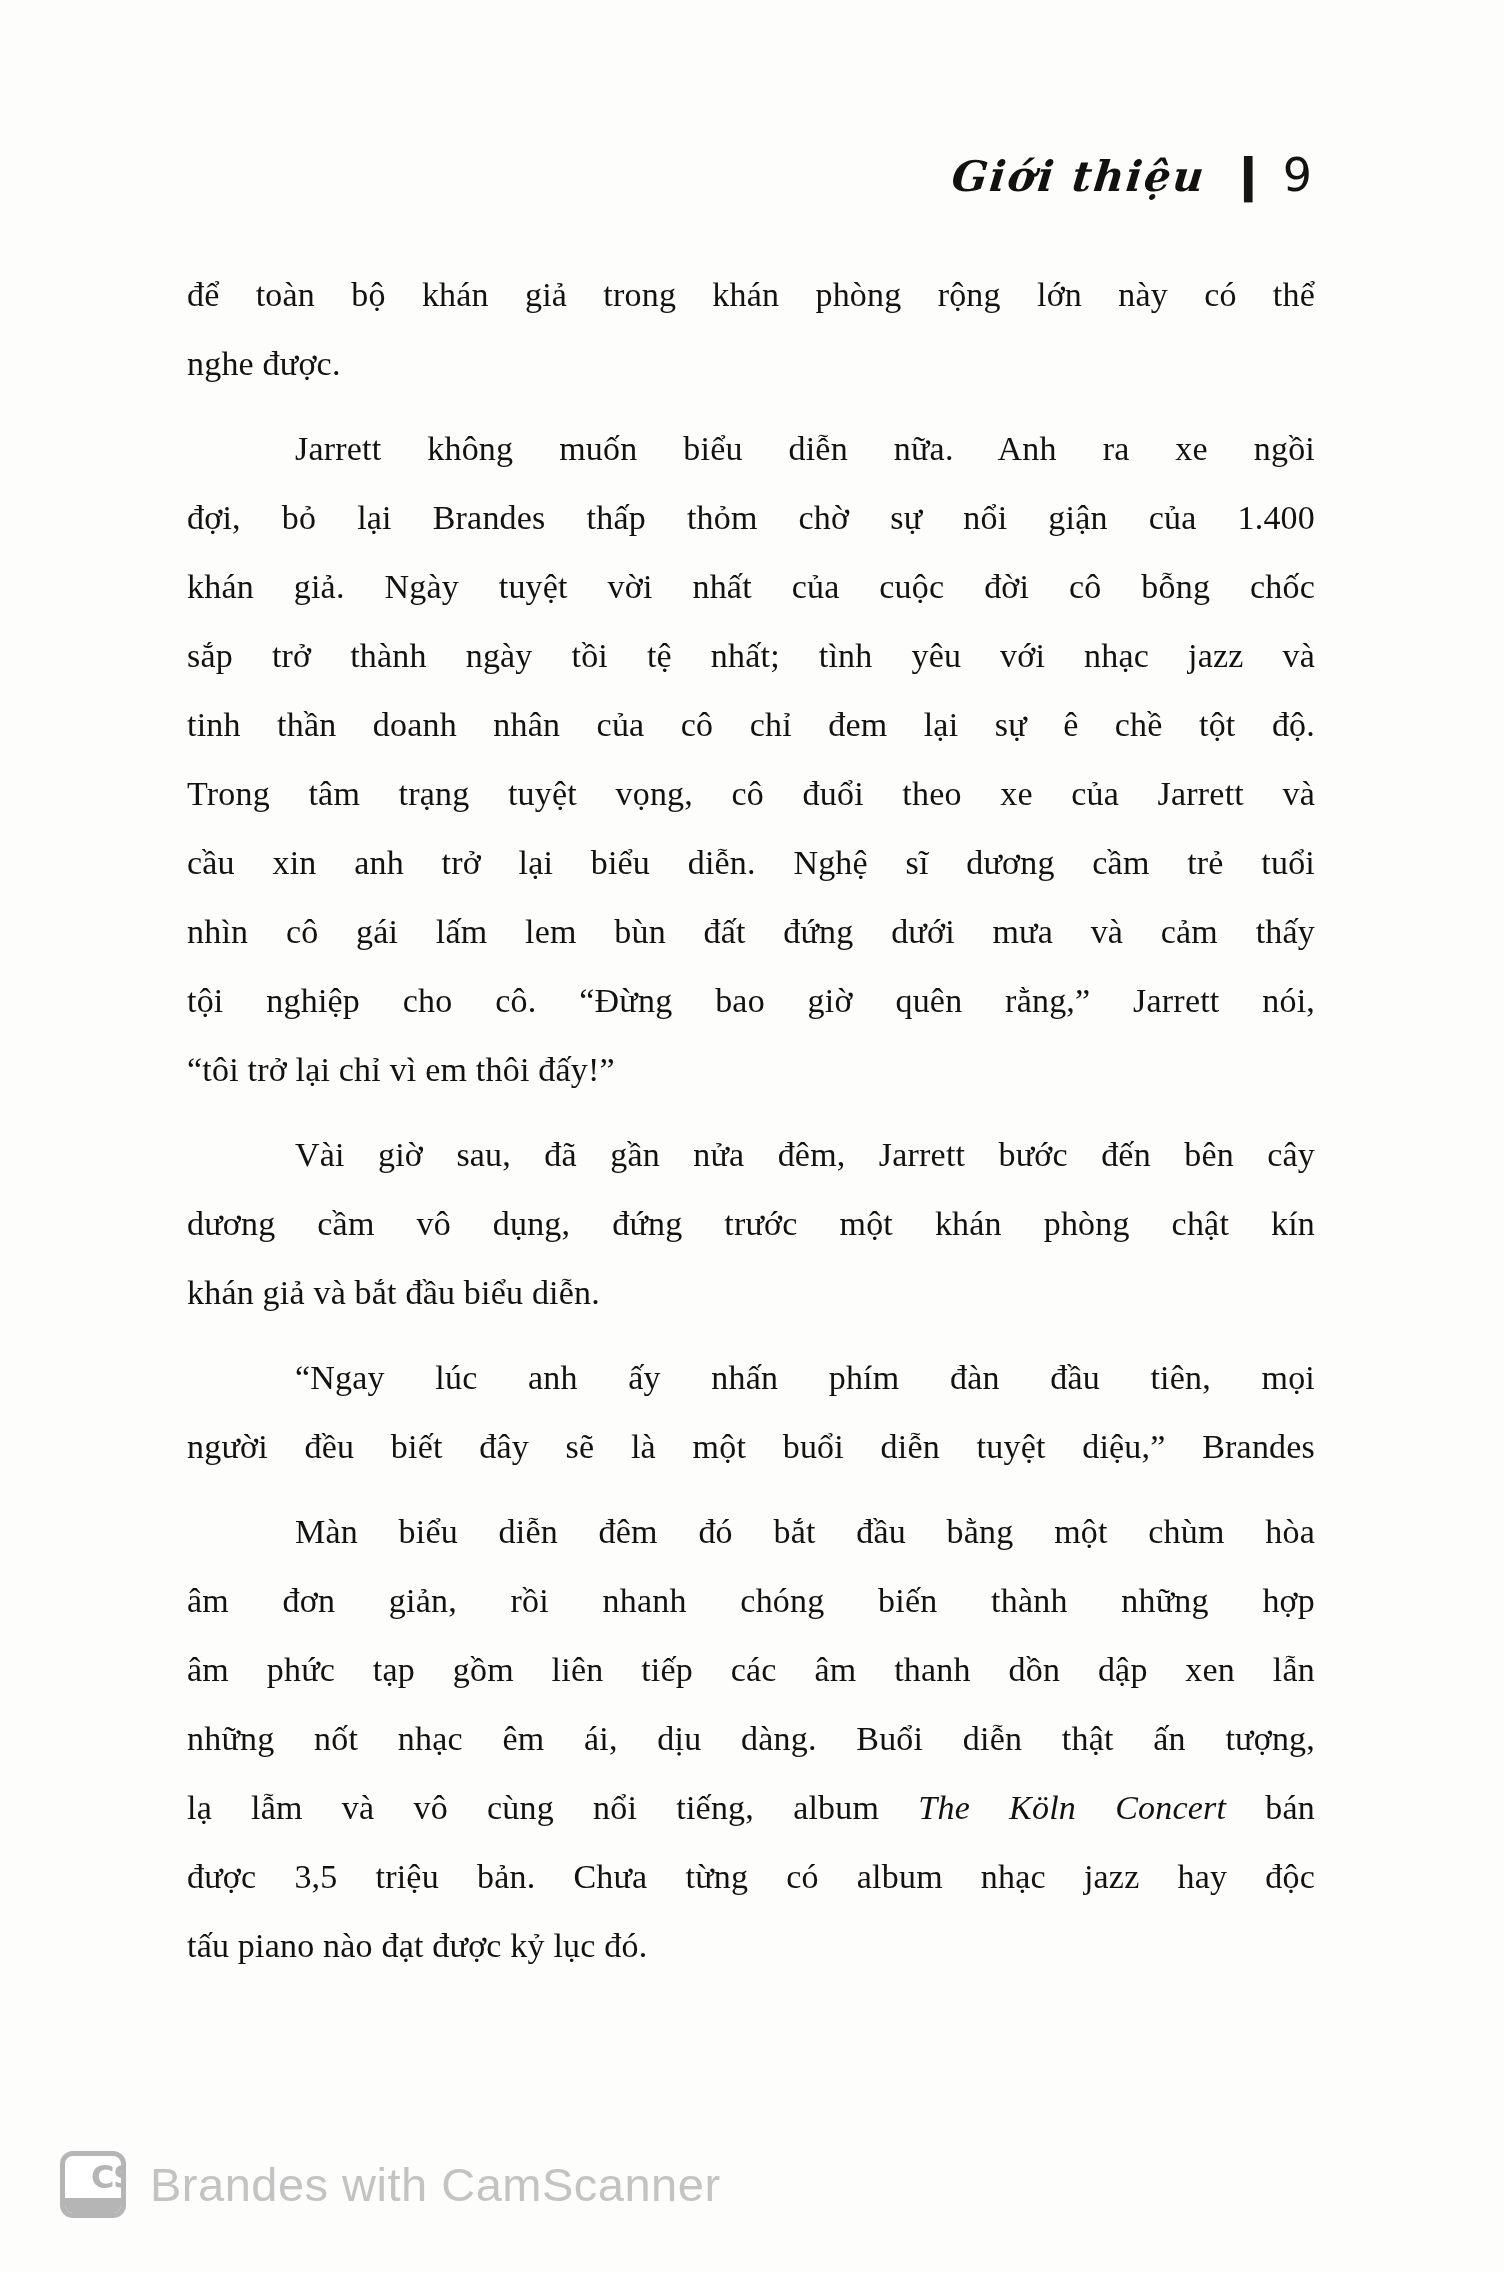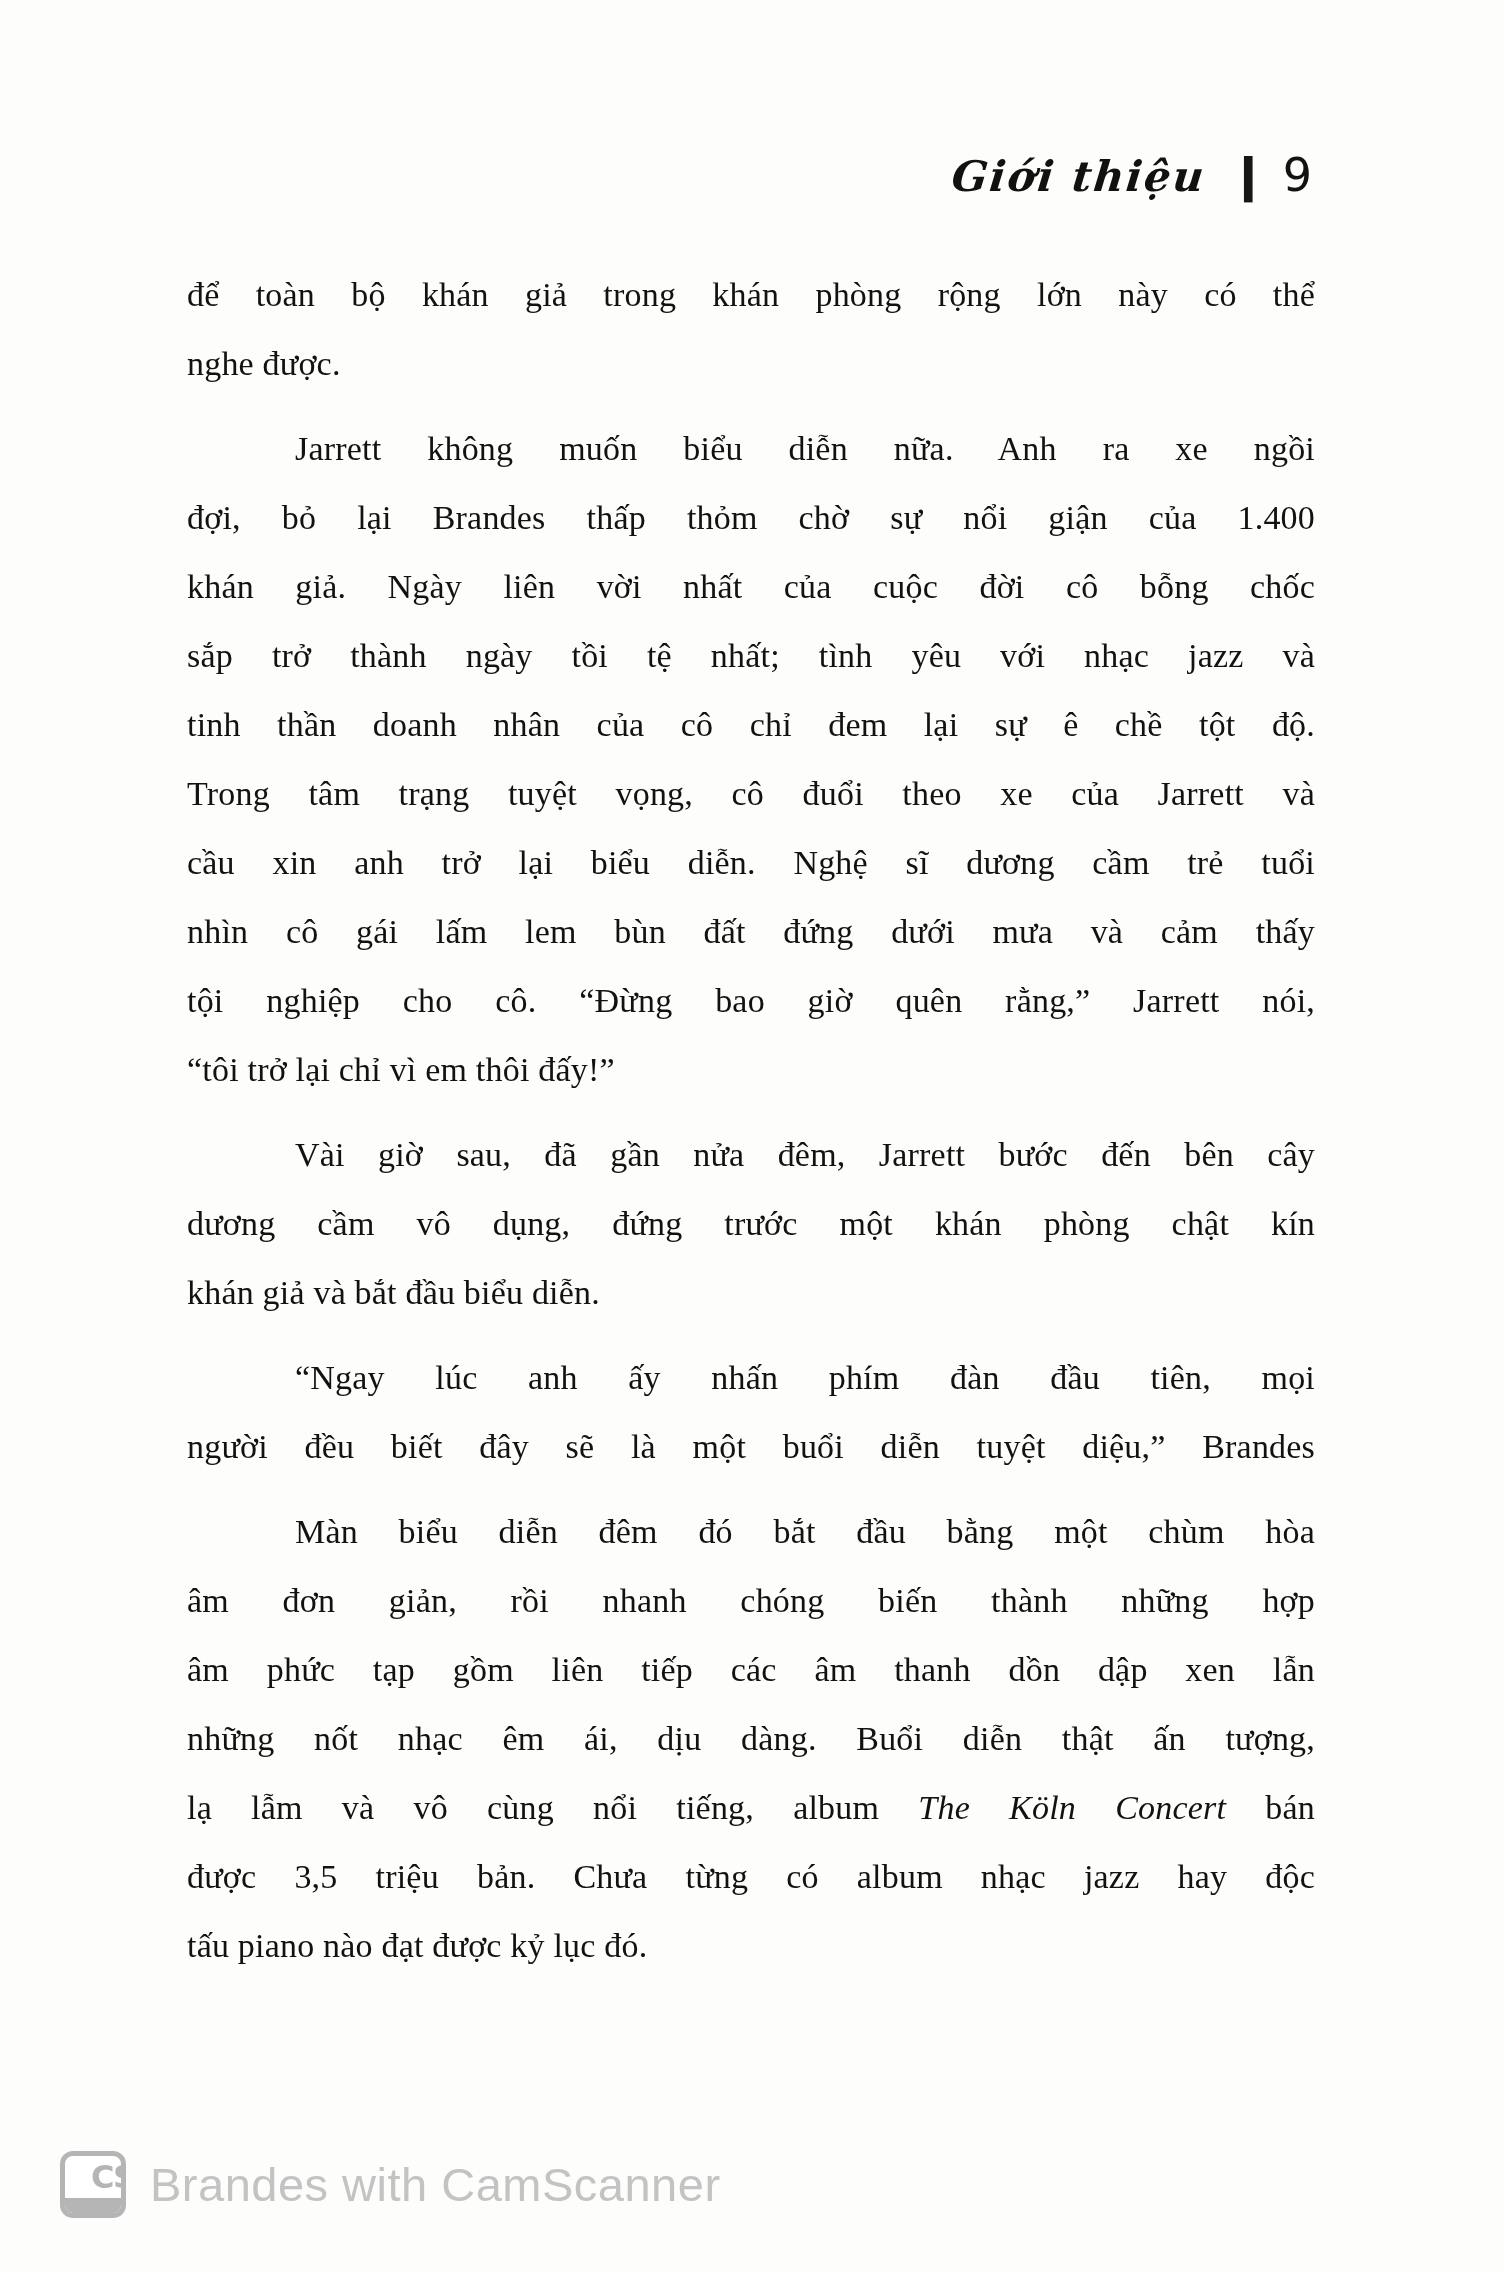--- a/index.html
+++ b/index.html
@@ -127,21 +127,21 @@
   </header>
 
   <main class="body-text" id="body-text">
       <div class="para">
         <div class="line"><span>để toàn bộ khán giả trong khán phòng rộng lớn này có thể</span></div>
         <div class="line last"><span>nghe được.</span></div>
       </div>
       <div class="para">
         <div class="line first-indent"><span>Jarrett không muốn biểu diễn nữa. Anh ra xe ngồi</span></div>
         <div class="line"><span>đợi, bỏ lại Brandes thấp thỏm chờ sự nổi giận của 1.400</span></div>
-        <div class="line"><span>khán giả. Ngày liên vời nhất của cuộc đời cô bỗng chốc</span></div>
+        <div class="line"><span>khán giả. Ngày tuyệt vời nhất của cuộc đời cô bỗng chốc</span></div>
         <div class="line"><span>sắp trở thành ngày tồi tệ nhất; tình yêu với nhạc jazz và</span></div>
         <div class="line"><span>tinh thần doanh nhân của cô chỉ đem lại sự ê chề tột độ.</span></div>
         <div class="line"><span>Trong tâm trạng tuyệt vọng, cô đuổi theo xe của Jarrett và</span></div>
         <div class="line"><span>cầu xin anh trở lại biểu diễn. Nghệ sĩ dương cầm trẻ tuổi</span></div>
         <div class="line"><span>nhìn cô gái lấm lem bùn đất đứng dưới mưa và cảm thấy</span></div>
         <div class="line"><span>tội nghiệp cho cô. “Đừng bao giờ quên rằng,” Jarrett nói,</span></div>
         <div class="line last"><span>“tôi trở lại chỉ vì em thôi đấy!”</span></div>
       </div>
       <div class="para">
         <div class="line first-indent"><span>Vài giờ sau, đã gần nửa đêm, Jarrett bước đến bên cây</span></div>

